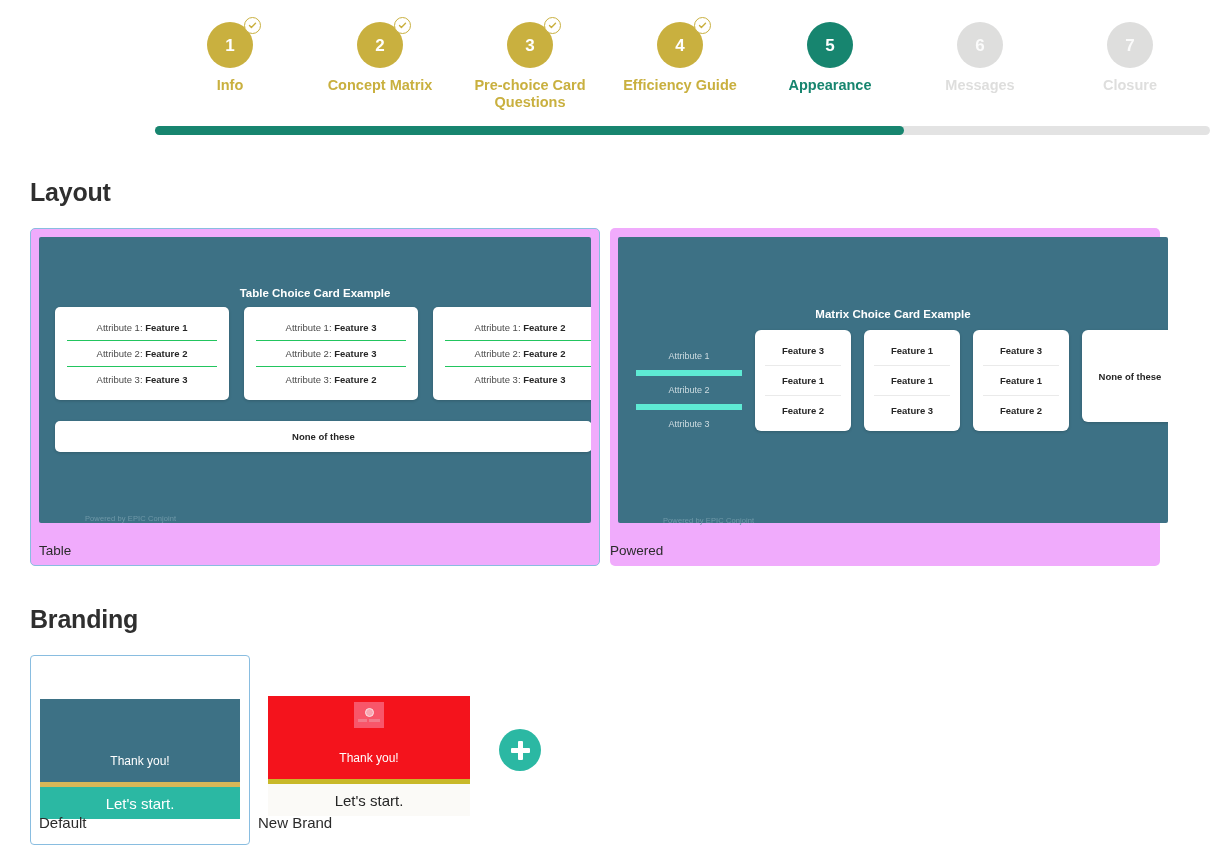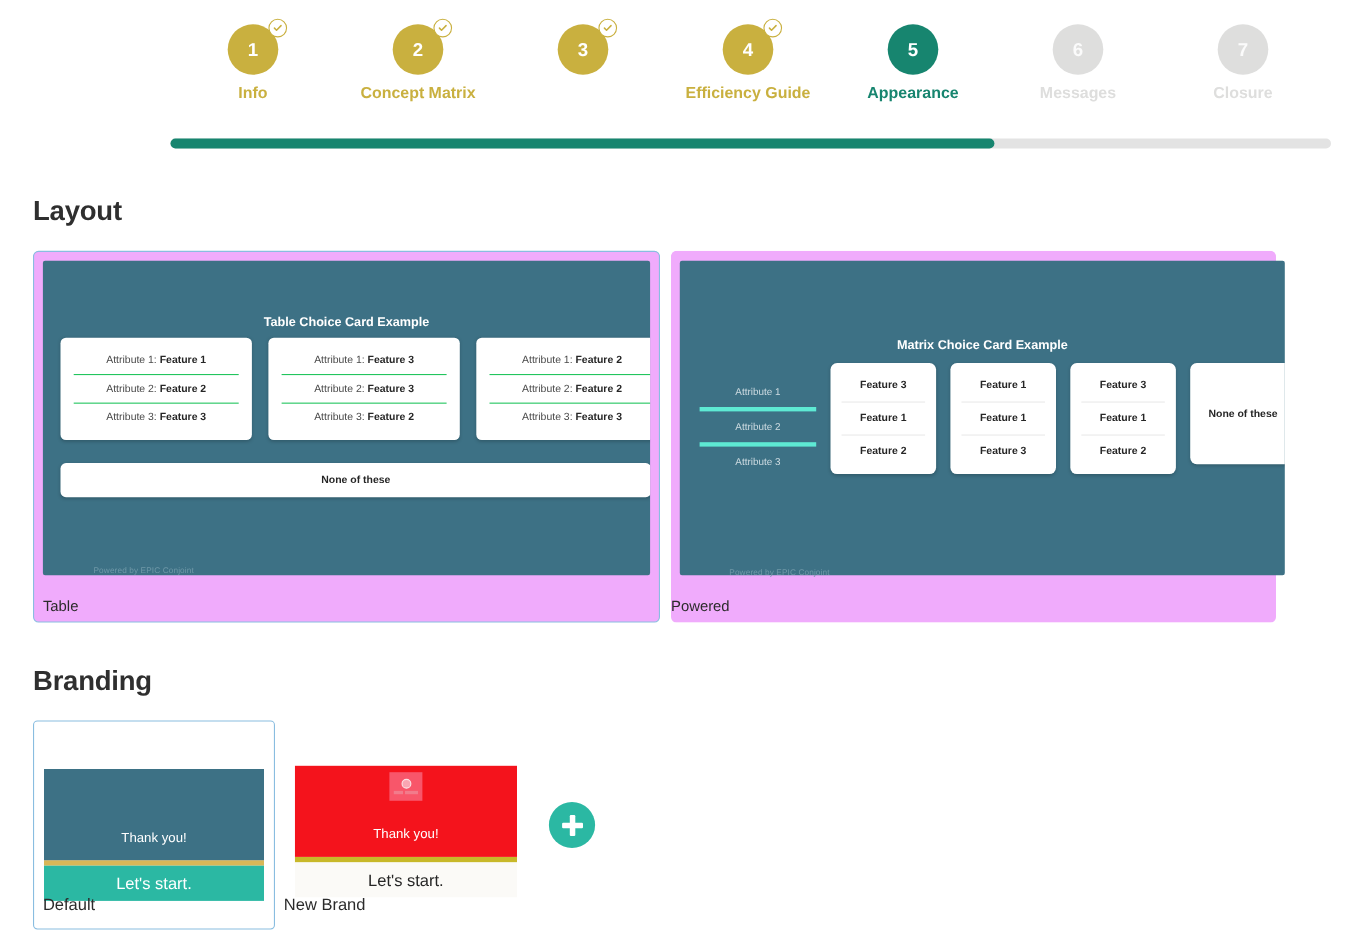--- a/index.html
+++ b/index.html
@@ -107,21 +107,21 @@
     background: #ffffff; border-radius: 5px; box-shadow: 0 1px 3px rgba(0,0,0,.18);
     text-align: center; font-size: 9.5px; font-weight: 700; color: #262626;
     padding: 10px 0;
   }
 
   
   .mtx-grid { position: absolute; left: 18px; top: 93px; display: flex; gap: 13px; align-items: flex-start; }
   .mtx-attrs { width: 106px; padding-top: 12px; }
   .mtx-attr {
     font-size: 9px; color: #cddbe1; text-align: center;
-    padding: 9px 0; border-bottom: 4px solid #5eead4;
+    padding: 9px 0; border-bottom: 6px solid #5eead4;
   }
   .mtx-attr:last-child { border-bottom: none; }
   .mtx-col {
     width: 96px; background: #ffffff; border-radius: 6px;
     padding: 6px 10px; box-shadow: 0 1px 3px rgba(0,0,0,.18);
   }
   .mtx-cell {
     font-size: 9.5px; font-weight: 700; color: #262626; text-align: center;
     padding: 9px 0; border-bottom: 1px solid #eaeaea;
   }
@@ -220,20 +220,21 @@
 
     <div class="step">
       <div class="bubble-holder">
         <div class="bubble done">3</div>
         <div class="check-badge">
           <svg width="11" height="11" viewBox="0 0 11 11">
               <path d="M2.5 5.6 L4.4 7.5 L8.5 3.3" stroke="#c9b03f" stroke-width="1.4" fill="none" stroke-linecap="round" stroke-linejoin="round"></path>
             </svg>
         </div>
       </div>
+      <div class="step-label done">Pre-choice Card Questions</div>
     </div>
 
     <div class="step">
       <div class="bubble-holder">
         <div class="bubble done">4</div>
         <div class="check-badge">
           <svg width="11" height="11" viewBox="0 0 11 11">
               <path d="M2.5 5.6 L4.4 7.5 L8.5 3.3" stroke="#c9b03f" stroke-width="1.4" fill="none" stroke-linecap="round" stroke-linejoin="round"></path>
             </svg>
         </div>

